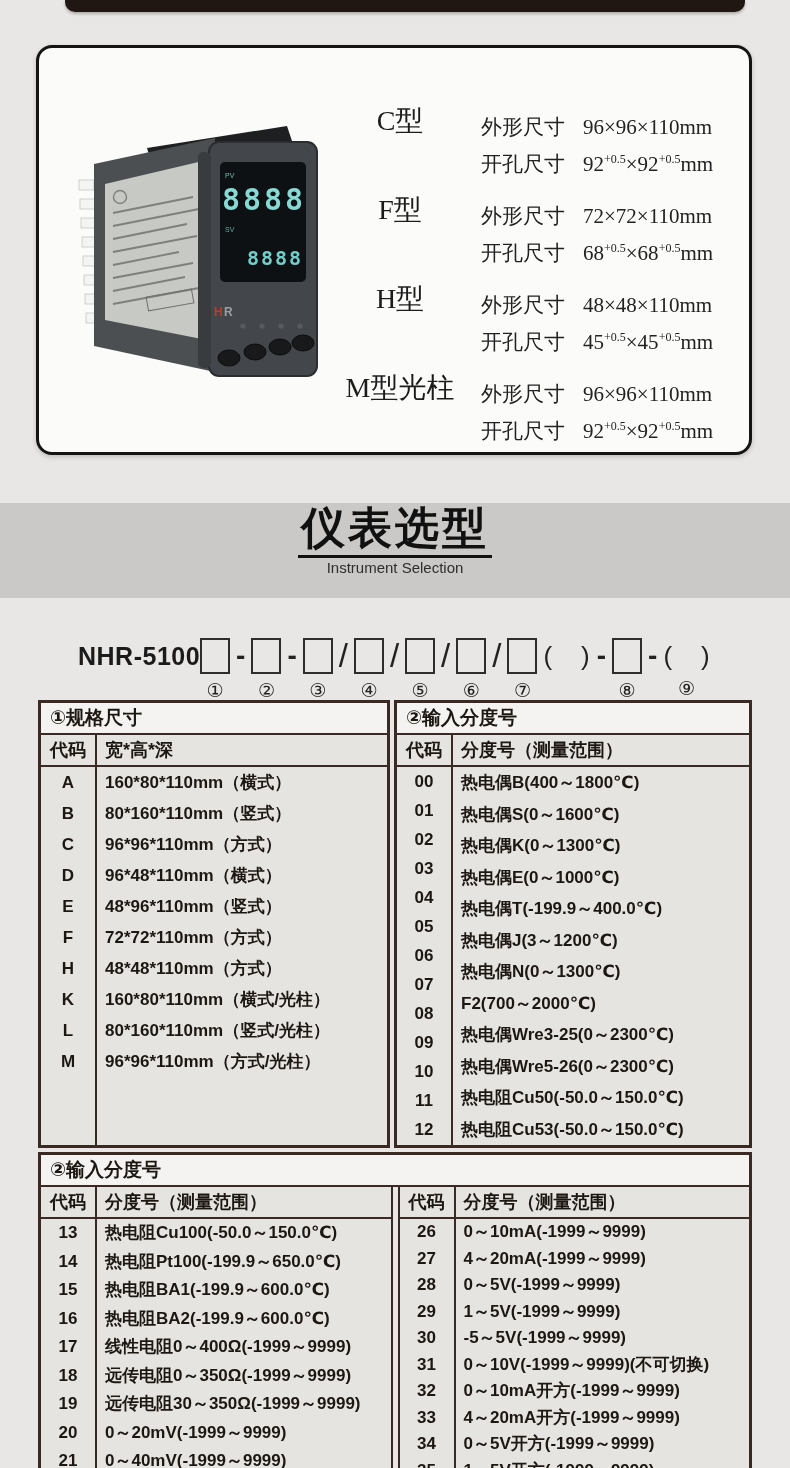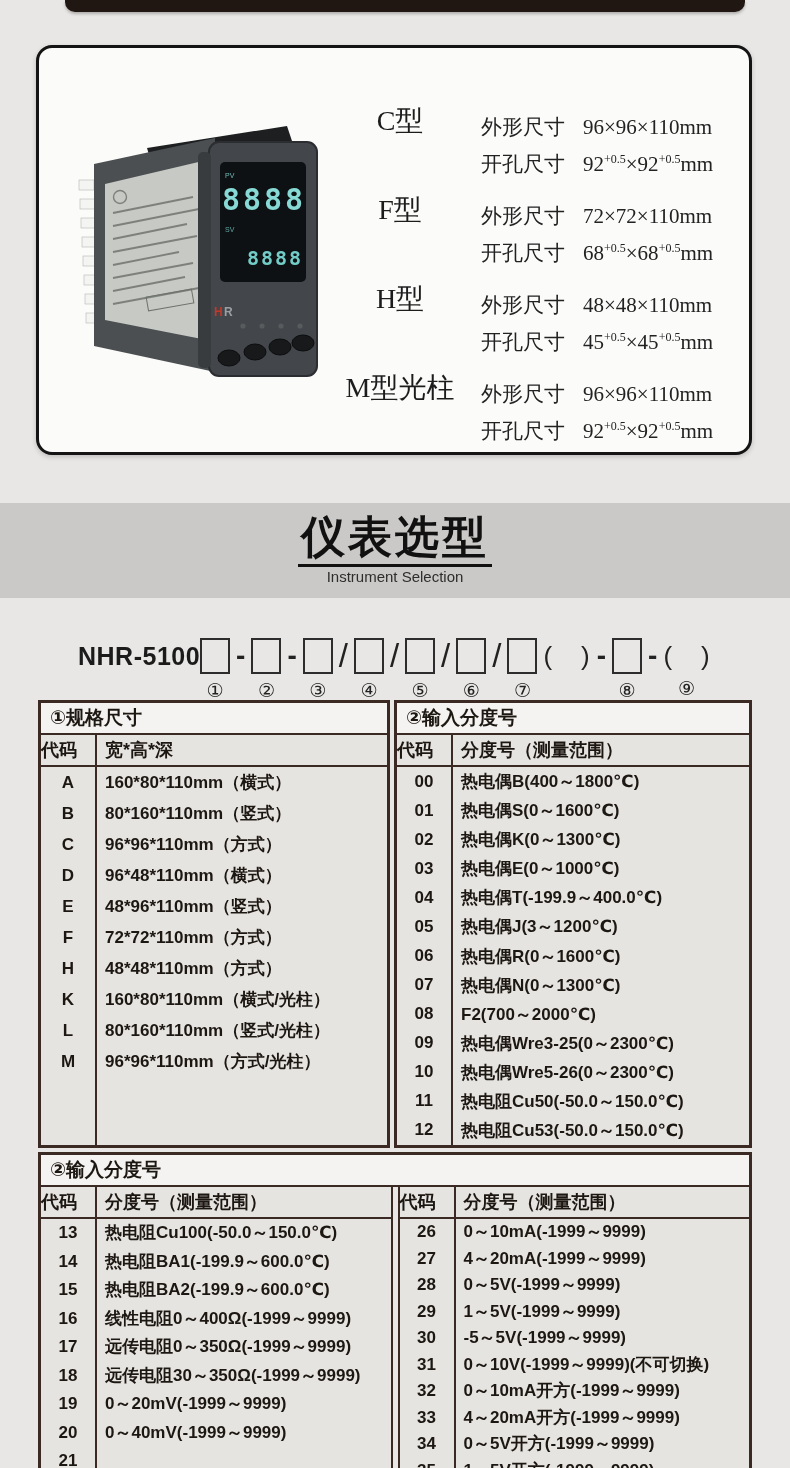--- a/index.html
+++ b/index.html
@@ -24,21 +24,21 @@
   .spec-list{position:absolute;left:300px;top:40px;width:414px;font-family:Liberation Serif, serif;}
   .spec-group{display:flex;align-items:center;height:66px;margin-bottom:23px;}
   .spec-name{width:122px;text-align:center;font-size:28px;font-weight:500;color:#1c1c1c;white-space:nowrap;}
   .spec-rows{flex:1;padding-left:20px;display:flex;flex-direction:column;gap:9px;margin-top:48px;}
   .spec-row{display:flex;align-items:baseline;gap:14px;font-size:21px;color:#222;white-space:nowrap;}
   .spec-label{width:88px;flex:none;}
   .spec-value sup,.spec-value .sup{font-size:12px;vertical-align:super;line-height:0;}
 
   
   .band{position:absolute;left:0;top:503px;width:790px;height:95px;background:#cbc9c7;text-align:center;}
-  .band-title{display:inline-block;margin-top:9px;font-size:44px;font-weight:600;letter-spacing:3px;color:#111;
+  .band-title{display:inline-block;font-size:44px;font-weight:600;letter-spacing:3px;color:#111;
     border-bottom:3px solid #111;padding:0 3px 1px;line-height:1.15;}
   .band-sub{font-size:15px;color:#2d2d2d;margin-top:1px;}
 
   
   .model-line{position:absolute;left:78px;top:636px;display:flex;align-items:center;height:40px;}
   .mc-prefix{font-size:25px;font-weight:700;color:#1b1b1b;margin-right:0;letter-spacing:0.5px;white-space:nowrap;}
   #mc-tokens{display:flex;align-items:center;gap:6px;}
   .tok{position:relative;flex:none;}
   .tok-box{width:30px;height:36px;border:2px solid #2d2d2d;box-sizing:border-box;background:transparent;}
   .tok-dash{font-size:28px;font-weight:700;line-height:36px;color:#222;}
@@ -48,21 +48,21 @@
 
   
   .ttable{position:absolute;background:var(--cell);border:3px solid var(--bd);box-sizing:border-box;
     display:flex;flex-direction:column;color:#1d1712;}
   .t-section{height:30px;line-height:30px;padding-left:9px;background:#f4f3f1;
     border-bottom:2px solid var(--bd);font-weight:700;font-size:19px;flex:none;}
   .t-grid{display:flex;flex:1;min-height:0;}
   .t-colcodes{width:54px;flex:none;border-right:2px solid var(--bd);display:flex;flex-direction:column;}
   .t-colvals{flex:1;min-width:0;display:flex;flex-direction:column;}
   .t-ch{height:30px;line-height:30px;border-bottom:2px solid var(--bd);font-weight:700;font-size:18px;flex:none;white-space:nowrap;}
-  .t-cc{text-align:left;}
+  .t-cc{text-align:center;}
   .t-cv{padding-left:8px;}
   .t-c{height:var(--rh);line-height:var(--rh);text-align:center;font-size:17px;font-weight:600;flex:none;}
   .t-v{height:var(--rh);line-height:var(--rh);padding-left:8px;font-size:17px;font-weight:600;white-space:nowrap;flex:none;}
   .grow .t-c,.grow .t-v{flex:1;height:auto;line-height:normal;display:flex;align-items:center;}
   .grow .t-c{justify-content:center;}
   #t1l{left:38px;top:700px;width:352px;height:448px;--rh:31px;}
   #t1r{left:394px;top:700px;width:358px;height:448px;}
   #t2 {left:38px;top:1152px;width:714px;height:400px;}
   .t2-body{display:flex;flex:1;min-height:0;}
   .t2-group{flex:1;min-width:0;display:flex;}
@@ -290,21 +290,20 @@
           <div class="t-c">12</div>
         </div>
         <div class="t-colvals">
           <div class="t-ch t-cv">分度号（测量范围）</div>
           <div class="t-v">热电偶B(400～1800℃)</div>
           <div class="t-v">热电偶S(0～1600℃)</div>
           <div class="t-v">热电偶K(0～1300℃)</div>
           <div class="t-v">热电偶E(0～1000℃)</div>
           <div class="t-v">热电偶T(-199.9～400.0℃)</div>
           <div class="t-v">热电偶J(3～1200℃)</div>
-          <div class="t-v">热电偶R(0～1600℃)</div>
           <div class="t-v">热电偶N(0～1300℃)</div>
           <div class="t-v">F2(700～2000℃)</div>
           <div class="t-v">热电偶Wre3-25(0～2300℃)</div>
           <div class="t-v">热电偶Wre5-26(0～2300℃)</div>
           <div class="t-v">热电阻Cu50(-50.0～150.0℃)</div>
           <div class="t-v">热电阻Cu53(-50.0～150.0℃)</div>
         </div>
       </div>
   </div>
 
@@ -320,20 +319,21 @@
             <div class="t-c">16</div>
             <div class="t-c">17</div>
             <div class="t-c">18</div>
             <div class="t-c">19</div>
             <div class="t-c">20</div>
             <div class="t-c">21</div>
           </div>
           <div class="t-colvals">
             <div class="t-ch t-cv">分度号（测量范围）</div>
             <div class="t-v">热电阻Cu100(-50.0～150.0℃)</div>
+            <div class="t-v">热电阻Pt100(-199.9～650.0℃)</div>
             <div class="t-v">热电阻BA1(-199.9～600.0℃)</div>
             <div class="t-v">热电阻BA2(-199.9～600.0℃)</div>
             <div class="t-v">线性电阻0～400Ω(-1999～9999)</div>
             <div class="t-v">远传电阻0～350Ω(-1999～9999)</div>
             <div class="t-v">远传电阻30～350Ω(-1999～9999)</div>
             <div class="t-v">0～20mV(-1999～9999)</div>
             <div class="t-v">0～40mV(-1999～9999)</div>
           </div>
         </div>
       <div class="t2-sp"></div>

